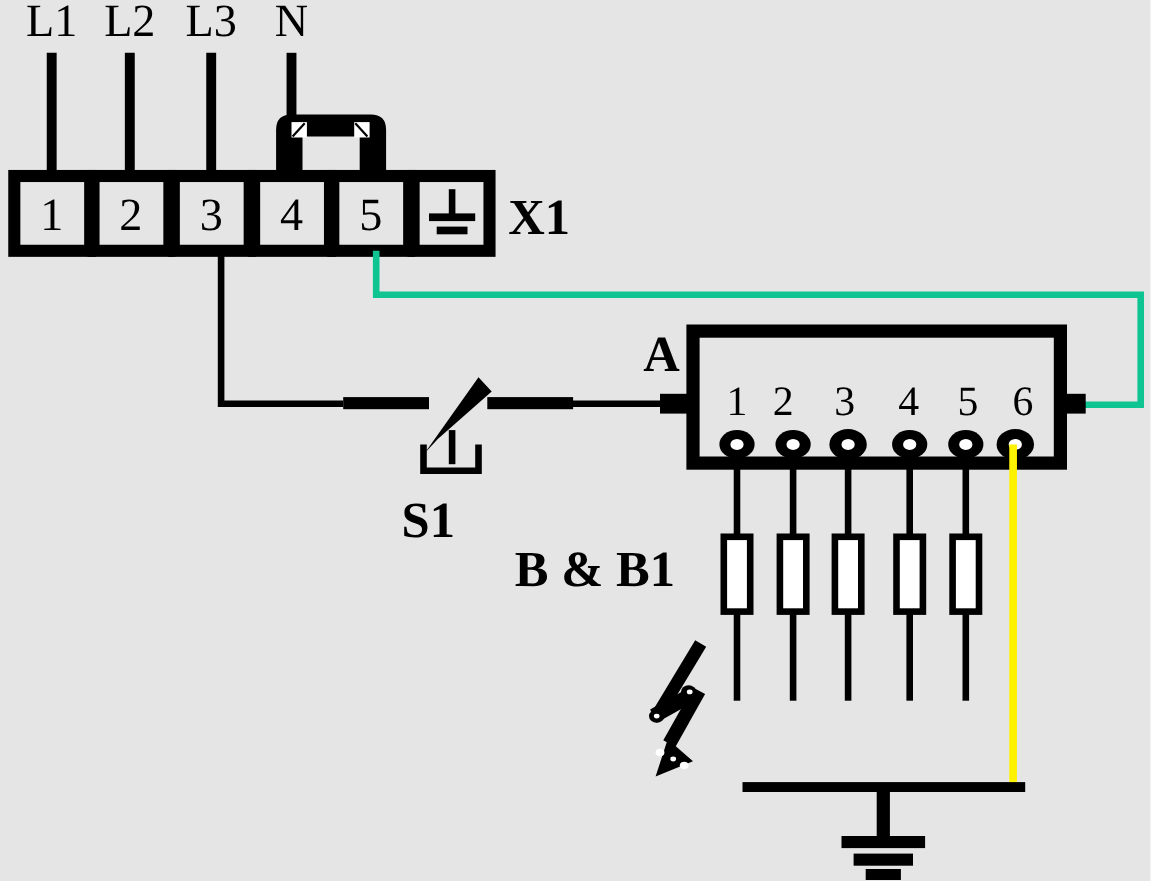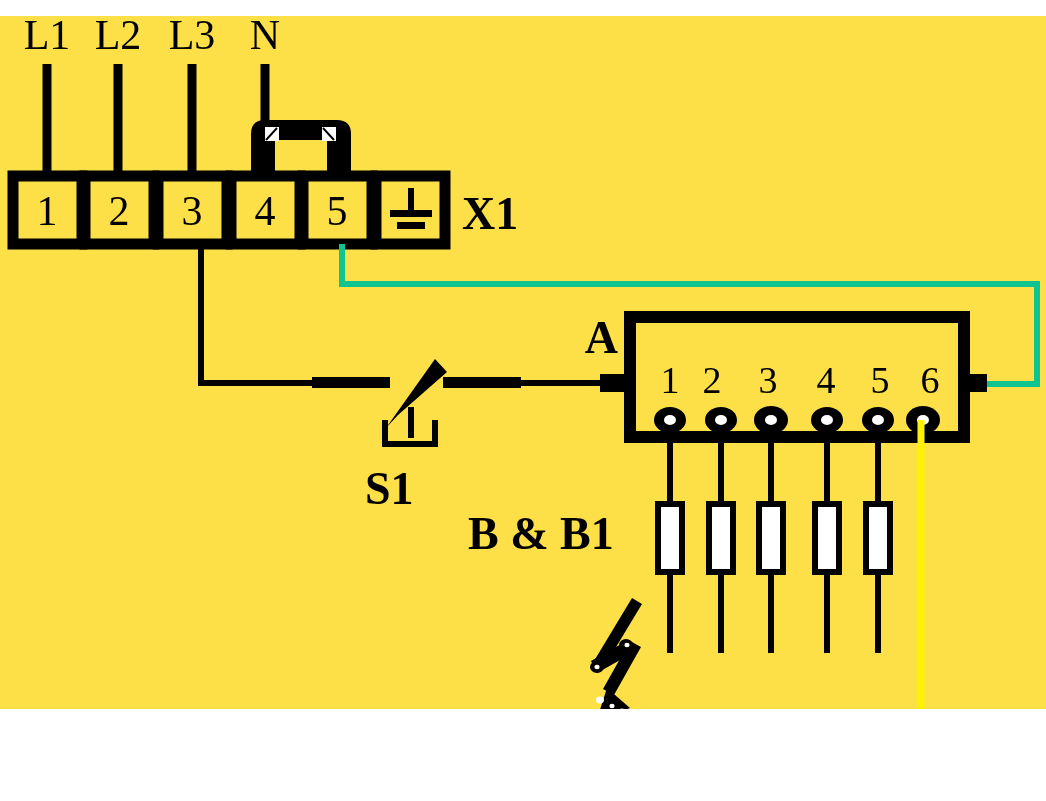--- a/index.html
+++ b/index.html
@@ -7,24 +7,23 @@
     margin: 0;
     padding: 0;
     background: #ffffff;
   }
   body {
     font-family: "Liberation Serif", serif;
   }
   #diagram-root {
     position: relative;
     width: 1046px;
-    height: 693px;
-    background: #fde047;
+    height: 801px;
+    background: #e5e5e5;
     overflow: hidden;
-    margin-top: 16px;
   }
   #diagram-svg {
     position: absolute;
     top: 0;
     left: 0;
     width: 1046px;
     height: 801px;
     display: block;
   }
   text.lbl {

